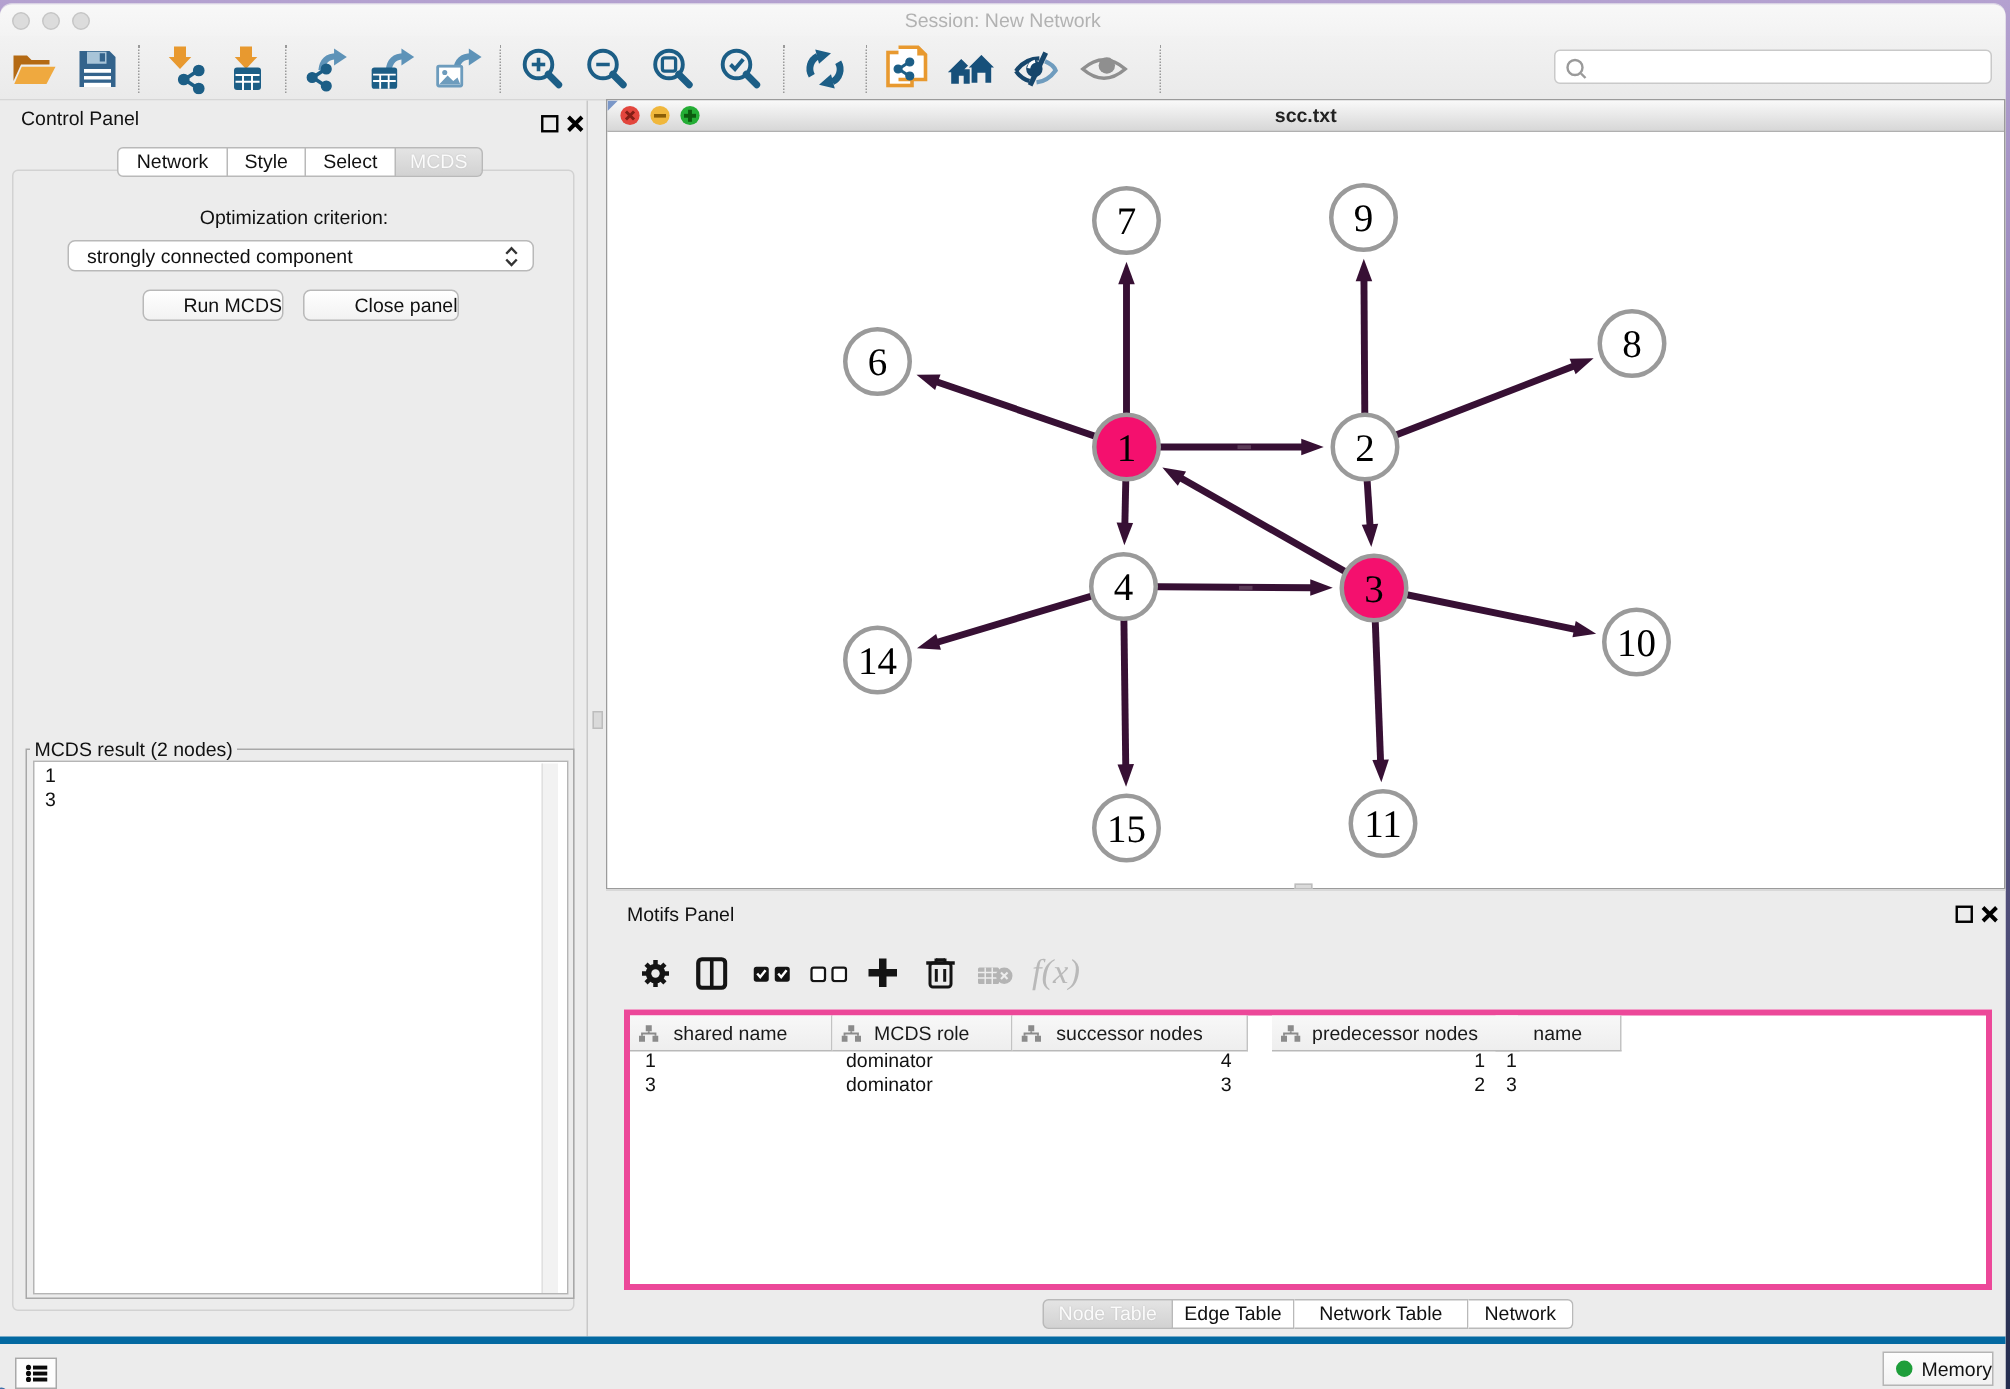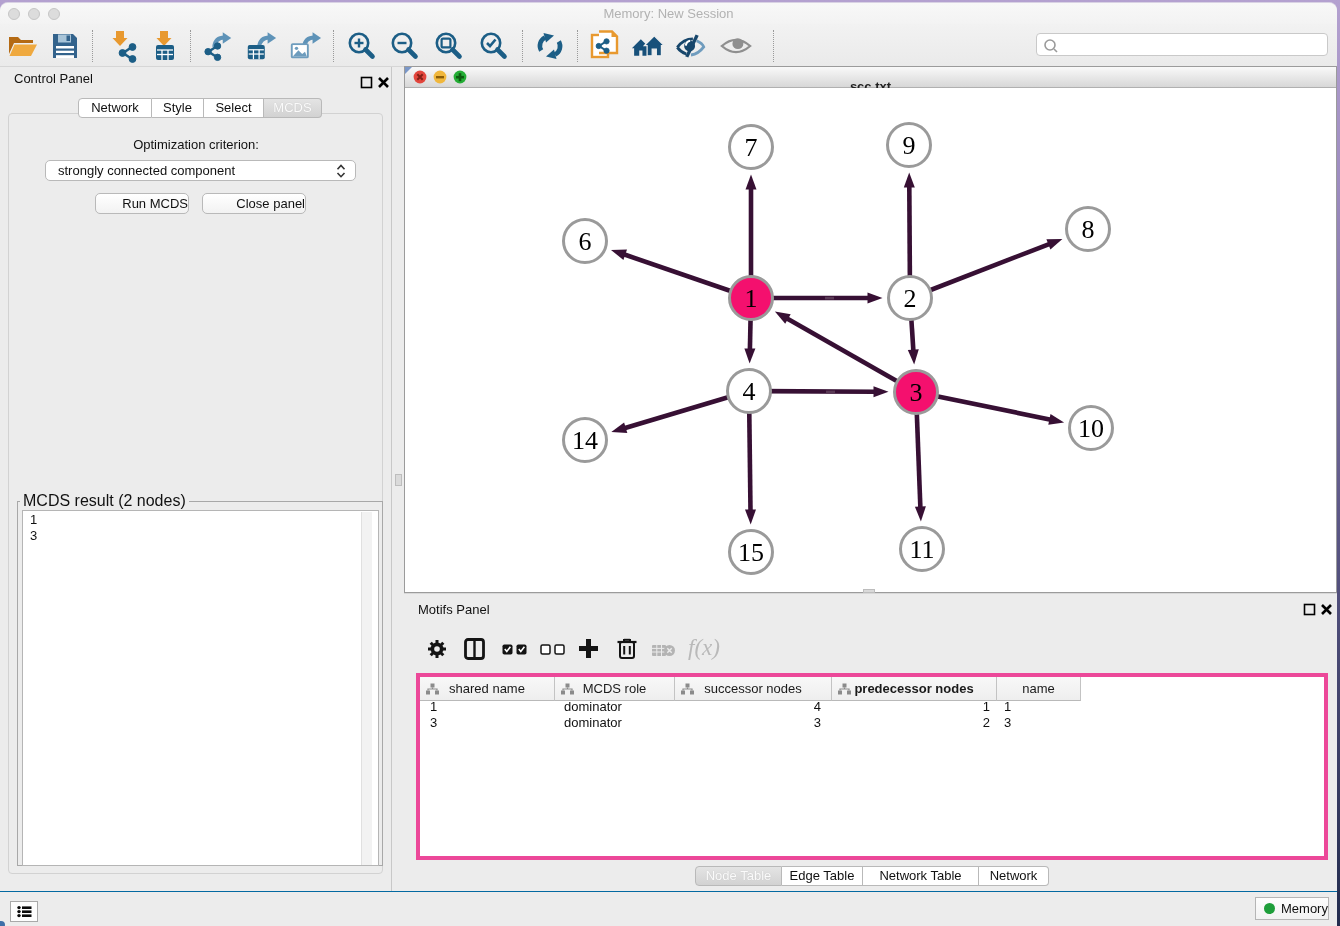--- a/index.html
+++ b/index.html
@@ -40,31 +40,31 @@
   background:linear-gradient(#f9f9f9,#d7d7d7); border-bottom:1px solid #b0b0b0; }
 
 #tpanel { position:absolute; left:404px; top:590px; width:933px; height:298px; background:#ececec; border-top:1px solid #d8d8d8;}
 #ttable { position:absolute; left:12px; top:79px; width:912px; height:187px; background:#fff; border:4px solid #ec4899; }
 .th { position:absolute; top:0; height:24px; background:linear-gradient(#f8f8f8,#eeeeee);
   border-right:1px solid #c3c3c3; border-bottom:1px solid #b9b9b9; font-size:13px; color:#1a1a1a;
   text-align:center; line-height:23px; }
 .th svg { position:absolute; left:6px; top:6px; }
 .cell { position:absolute; font-size:13px; }
 
-#status { position:absolute; left:0; top:888px; width:1337px; height:36px; background:#ececec; border-top:1px solid #0369a1; }
+#status { position:absolute; left:0; top:888px; width:1337px; height:36px; background:#ececec; border-top:5px solid #0369a1; }
 svg { display:block; }
 </style>
 </head>
 <body>
 <div id="win">
   <div id="titlebar">
     <div class="tl" style="left:8px;"></div>
     <div class="tl" style="left:28px;"></div>
     <div class="tl" style="left:48px;"></div>
-    <div id="wtitle">Memory: New Session</div>
+    <div id="wtitle">Session: New Network</div>
   </div>
   <div id="toolbar">
     <div class="tsep" style="left:92px;"></div>
       <div class="tsep" style="left:190px;"></div>
       <div class="tsep" style="left:333px;"></div>
       <div class="tsep" style="left:522px;"></div>
       <div class="tsep" style="left:577px;"></div>
       <div class="tsep" style="left:773px;"></div>
 <div class="tbi" style="left:5px;width:34px;">
         <svg width="32" height="32" viewBox="0 0 32 32">
@@ -258,40 +258,40 @@
     <span style="margin-left:12px;">strongly connected component</span>
     <svg class="abs" style="right:9px;top:3px;" width="10" height="14">
           <path d="M1.5 5.2 L5 1.5 L8.5 5.2" fill="none" stroke="#333" stroke-width="1.6"></path>
           <path d="M1.5 9 L5 12.7 L8.5 9" fill="none" stroke="#333" stroke-width="1.6"></path>
         </svg>
   </div>
   <div class="abs" style="left:0;top:70px;width:392px;text-align:center;">Optimization criterion:</div>
   <div class="btn" style="left:95px;top:126px;width:94px;">Run MCDS</div>
   <div class="btn" style="left:202px;top:126px;width:104px;">Close panel</div>
   <fieldset class="abs" style="left:17px;top:425px;width:366px;height:374px;border:1px solid #a8a8a8;">
-    <legend style="font-size:16px;padding:0 3px;margin-left:2px;margin-top:40px;">MCDS result (2 nodes)</legend>
+    <legend style="font-size:13px;padding:0 3px;margin-left:2px;margin-top:40px;">MCDS result (2 nodes)</legend>
     <div class="abs" style="left:4px;top:0px;width:357px;height:356px;background:#fff;border:1px solid #b5b5b5;">
       <div style="padding:1px 0 0 7px;line-height:16px;">1<br>3</div>
       <div class="abs" style="right:6px;top:1px;width:11px;height:353px;background:#f2f2f2;border-left:1px solid #e0e0e0;"></div>
     </div>
   </fieldset>
 </div>
 
 <div id="iframe">
   <div id="ititle">
     <svg class="abs" style="left:8px;top:1px" width="60" height="18">
       <circle cx="7" cy="9" r="6.4" fill="#e2463d"></circle>
           <path d="M4.3 6.3 L9.7 11.7 M9.7 6.3 L4.3 11.7" stroke="#821f16" stroke-width="2"></path>
       <circle cx="27" cy="9" r="6.4" fill="#f0b73c"></circle>
           <rect x="23" y="8" width="8" height="2.4" fill="#8a5d07"></rect>
       <circle cx="47" cy="9" r="6.4" fill="#24ad35"></circle>
           <rect x="43" y="7.9" width="8" height="2.6" fill="#0d5c10"></rect>
           <rect x="45.7" y="5.2" width="2.6" height="8" fill="#0d5c10"></rect>
     </svg>
-    <div style="position:absolute;top:12px;width:100%;text-align:center;font-weight:bold;font-size:13px;color:#222;">scc.txt</div>
+    <div style="position:absolute;top:2px;width:100%;text-align:center;font-weight:bold;font-size:13px;color:#222;">scc.txt</div>
     <svg class="abs" style="left:0;top:0px" width="7" height="7">
           <path d="M0 0 L7 0 L0 7 Z" fill="#5b80bd" opacity="0.8"></path>
         </svg>
   </div>
   <div class="abs" style="left:0;top:21px;width:931px;height:504px;background:#fff;overflow:hidden;">
   <svg width="933" height="505" viewBox="0 0 933 505" font-family="'Liberation Serif',serif">
   <g stroke="#371034" stroke-width="4.6" fill="#371034">
 <line x1="346" y1="210" x2="346.0" y2="100.0"></line>
 <polygon points="346.0,86.5 351.5,101.5 340.5,101.5" stroke="none"></polygon>
 <line x1="346" y1="210" x2="218.8" y2="166.3"></line>
@@ -433,21 +433,21 @@
             <path d="M6.5 4.5 L6.5 6 M2 7.5 L2 6 L11 6 L11 7.5" stroke="#8b8b8b" fill="none" stroke-width="1.2"></path>
           </svg>MCDS role</div>
     <div class="th" style="left:255px;width:157px;"><svg width="13" height="12" viewBox="0 0 13 12">
             <g fill="#8b8b8b">
               <rect x="4.5" y="0.5" width="4" height="4"></rect>
               <rect x="0" y="7.5" width="4" height="4"></rect>
               <rect x="9" y="7.5" width="4" height="4"></rect>
             </g>
             <path d="M6.5 4.5 L6.5 6 M2 7.5 L2 6 L11 6 L11 7.5" stroke="#8b8b8b" fill="none" stroke-width="1.2"></path>
           </svg>successor nodes</div>
-    <div class="th" style="left:412px;width:165px;font-weight:bold;"><svg width="13" height="12" viewBox="0 0 13 12">
+    <div class="th" style="left:428px;width:165px;"><svg width="13" height="12" viewBox="0 0 13 12">
             <g fill="#8b8b8b">
               <rect x="4.5" y="0.5" width="4" height="4"></rect>
               <rect x="0" y="7.5" width="4" height="4"></rect>
               <rect x="9" y="7.5" width="4" height="4"></rect>
             </g>
             <path d="M6.5 4.5 L6.5 6 M2 7.5 L2 6 L11 6 L11 7.5" stroke="#8b8b8b" fill="none" stroke-width="1.2"></path>
           </svg>predecessor nodes</div>
     <div class="th" style="left:577px;width:84px;">name</div>
     <div class="cell" style="left:10px;top:22px;">1</div>
     <div class="cell" style="left:144px;top:22px;">dominator</div>

